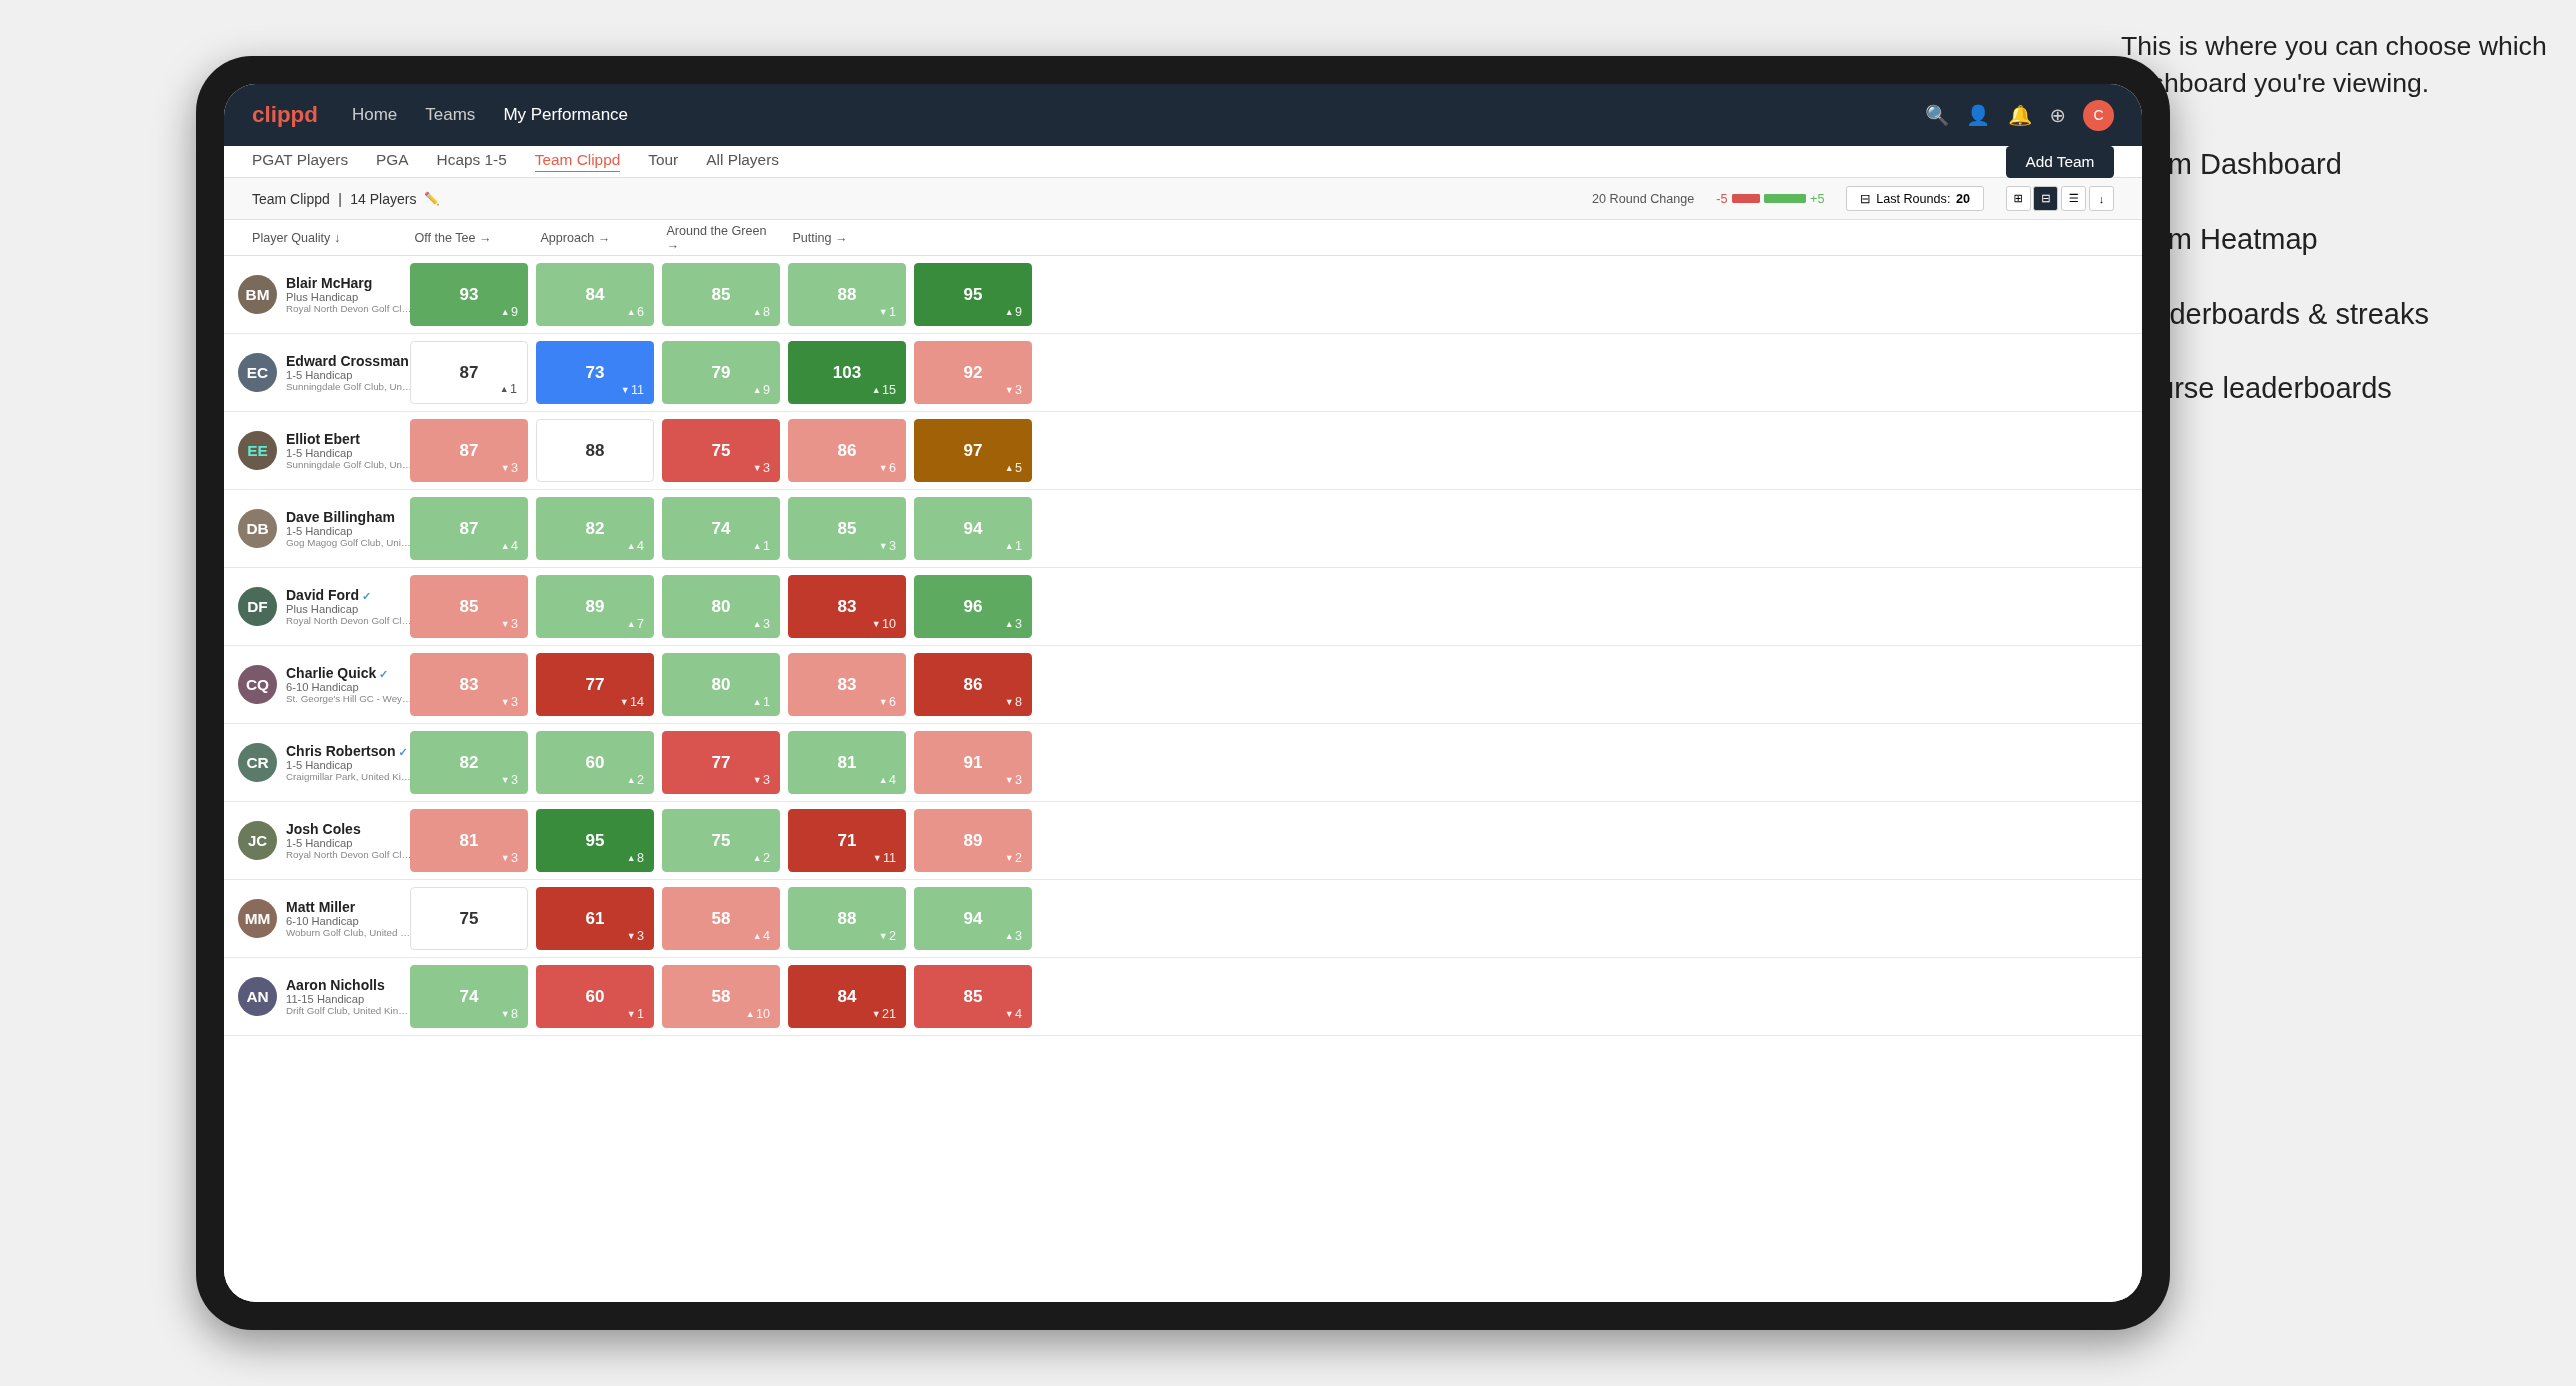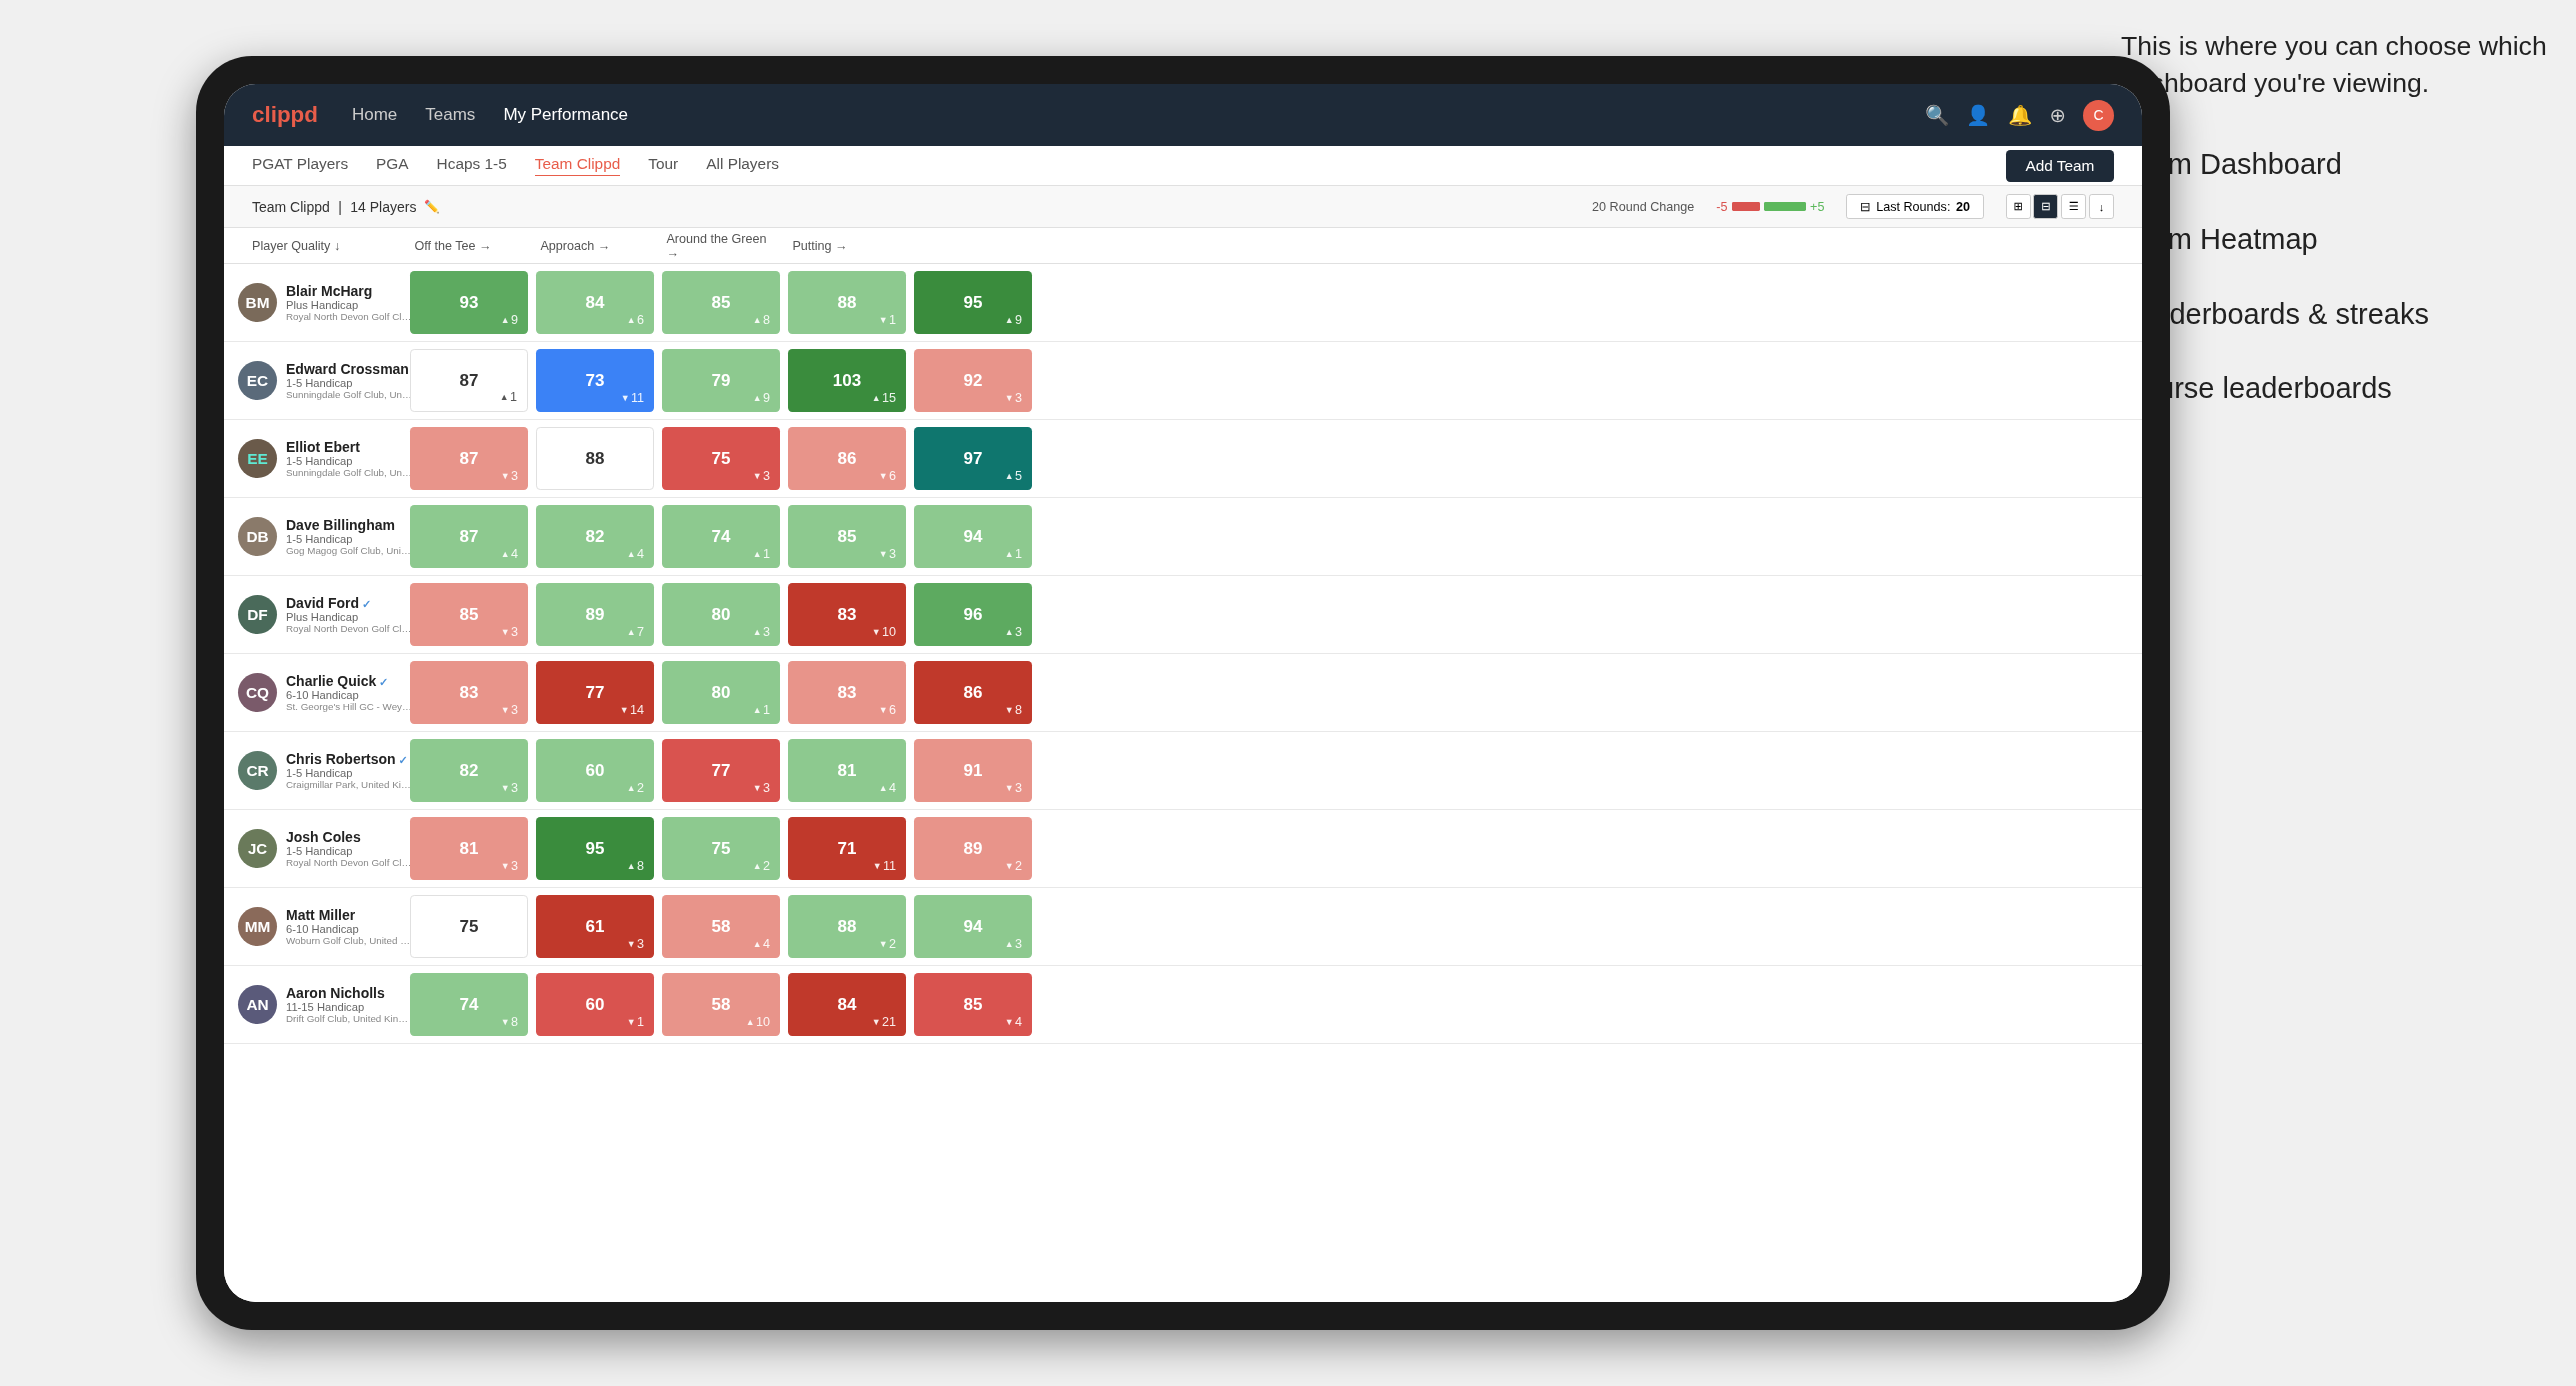--- a/index.html
+++ b/index.html
@@ -110,21 +110,21 @@
       align-items: center;
       justify-content: center;
       color: #fff;
       font-size: 14px;
       cursor: pointer;
     }
 
     
     .sub-nav {
       background: #fff;
-      height: 40px;
+      height: 32px;
       display: flex;
       align-items: center;
       padding: 0 28px;
       border-bottom: 0.7px solid #e0e0e0;
       flex-shrink: 0;
       justify-content: space-between;
     }
     .sub-nav-links {
       display: flex;
       gap: 28px;
@@ -531,21 +531,21 @@
                 <span>3</span>
               </div>
             </div>
             <div class="score-cell" style="background: rgb(232, 148, 138);">
               <div class="score-main">86</div>
               <div class="score-change white">
                 <span style="font-size: 9px;">▼</span>
                 <span>6</span>
               </div>
             </div>
-            <div class="score-cell" style="background: #0f766e;">
+            <div class="score-cell" style="background: #a16207;">
               <div class="score-main">97</div>
               <div class="score-change white">
                 <span style="font-size: 9px;">▲</span>
                 <span>5</span>
               </div>
             </div>
           </div>
           <div class="player-row">
             <div class="player-info">
               <div class="player-avatar" style="background: rgb(138, 122, 106); color: rgb(255, 255, 255); font-size: 15.4px; font-weight: 700;">DB</div>

